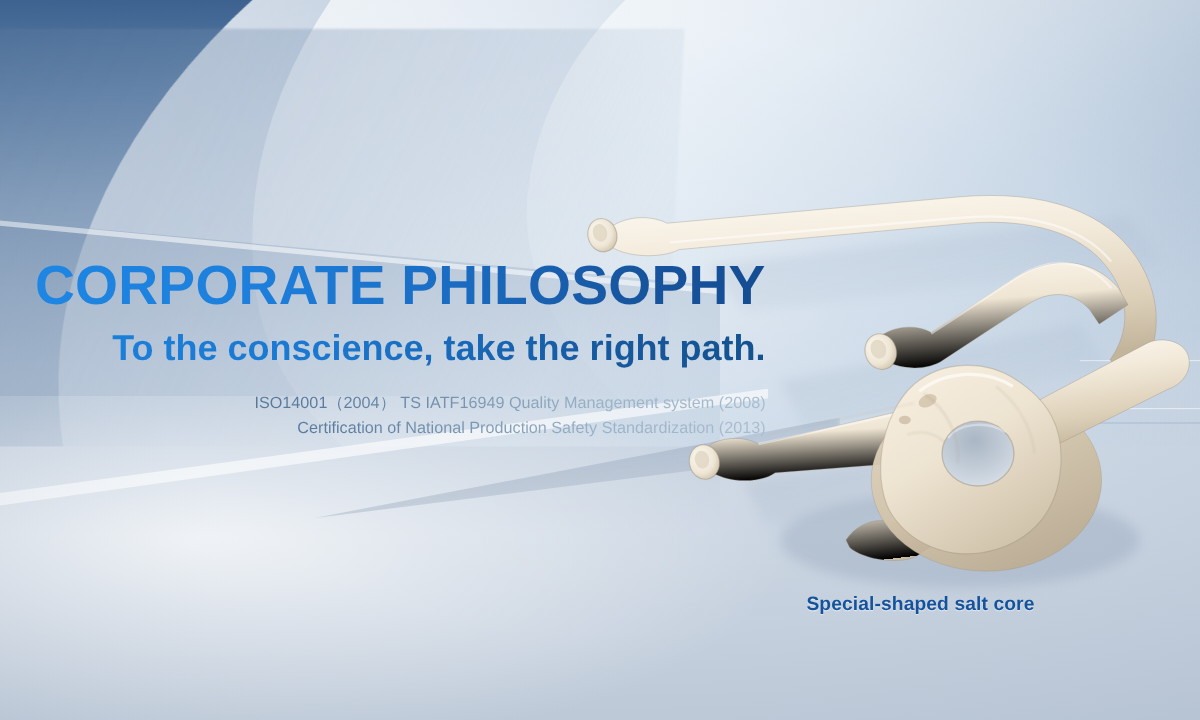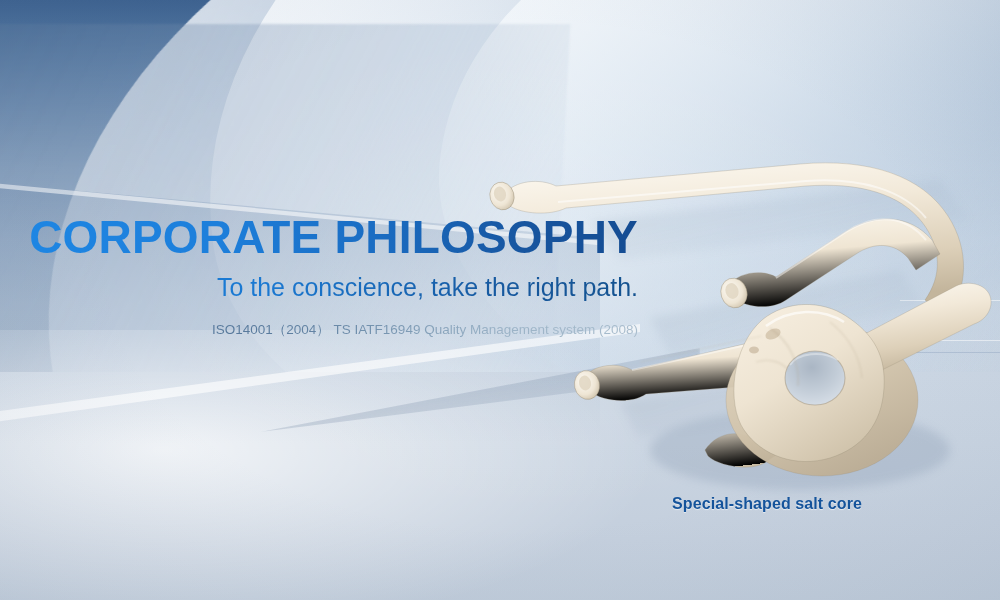--- a/index.html
+++ b/index.html
@@ -165,23 +165,23 @@
     letter-spacing: 0.2px;
     background: linear-gradient(to right, #1e86e3 0%, #1d7fdb 32%, #1a6cc2 58%, #17559f 82%, #154c92 100%);
     -webkit-background-clip: text;
     background-clip: text;
     color: transparent;
     -webkit-text-fill-color: transparent;
     white-space: nowrap;
   }
   .subhead {
     margin: 12px 0 0 0;
-    font-size: 25px;
+    font-size: 30px;
     line-height: 1.1;
-    font-weight: normal;
+    font-weight: bold;
     background: linear-gradient(to right, #1b82de 0%, #1a78d1 40%, #17599f 78%, #14528f 100%);
     -webkit-background-clip: text;
     background-clip: text;
     color: transparent;
     -webkit-text-fill-color: transparent;
     white-space: nowrap;
   }
   .cert-list {
     margin: 18px 0 0 0;
     padding: 0;
@@ -387,18 +387,19 @@
         <ellipse cx="284" cy="200" rx="5" ry="3.5" fill="#9d8564"></ellipse>
       </g>
     </svg>
   </div>
 
   <div class="text-block">
     <h1 class="headline">CORPORATE PHILOSOPHY</h1>
     <p class="subhead">To the conscience, take the right path.</p>
     <ul class="cert-list">
       <li class="cert-line">ISO14001（2004） TS IATF16949 Quality Management system (2008)</li>
+      <li class="cert-line">Certification of National Production Safety Standardization (2013)</li>
     </ul>
   </div>
 
   <div class="caption">Special-shaped salt core</div>
 
 </div>
 
 </body></html>

